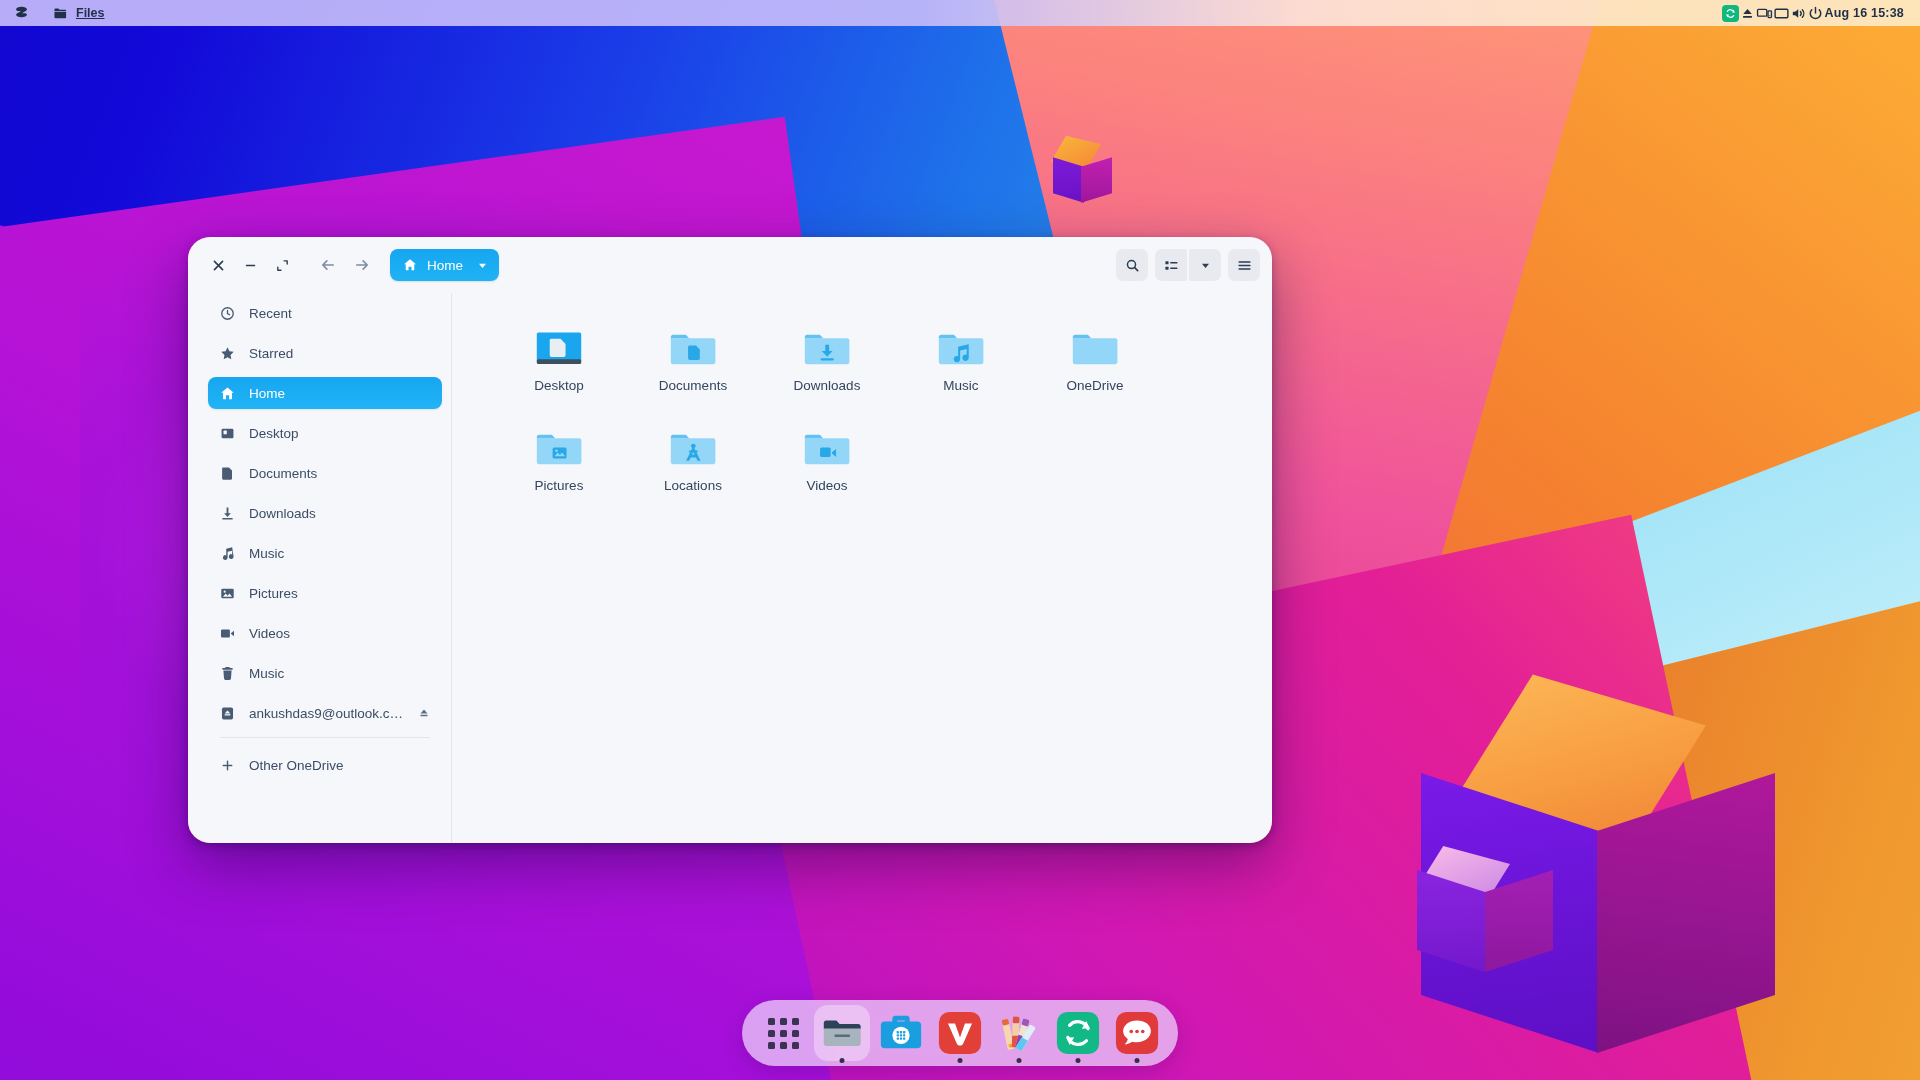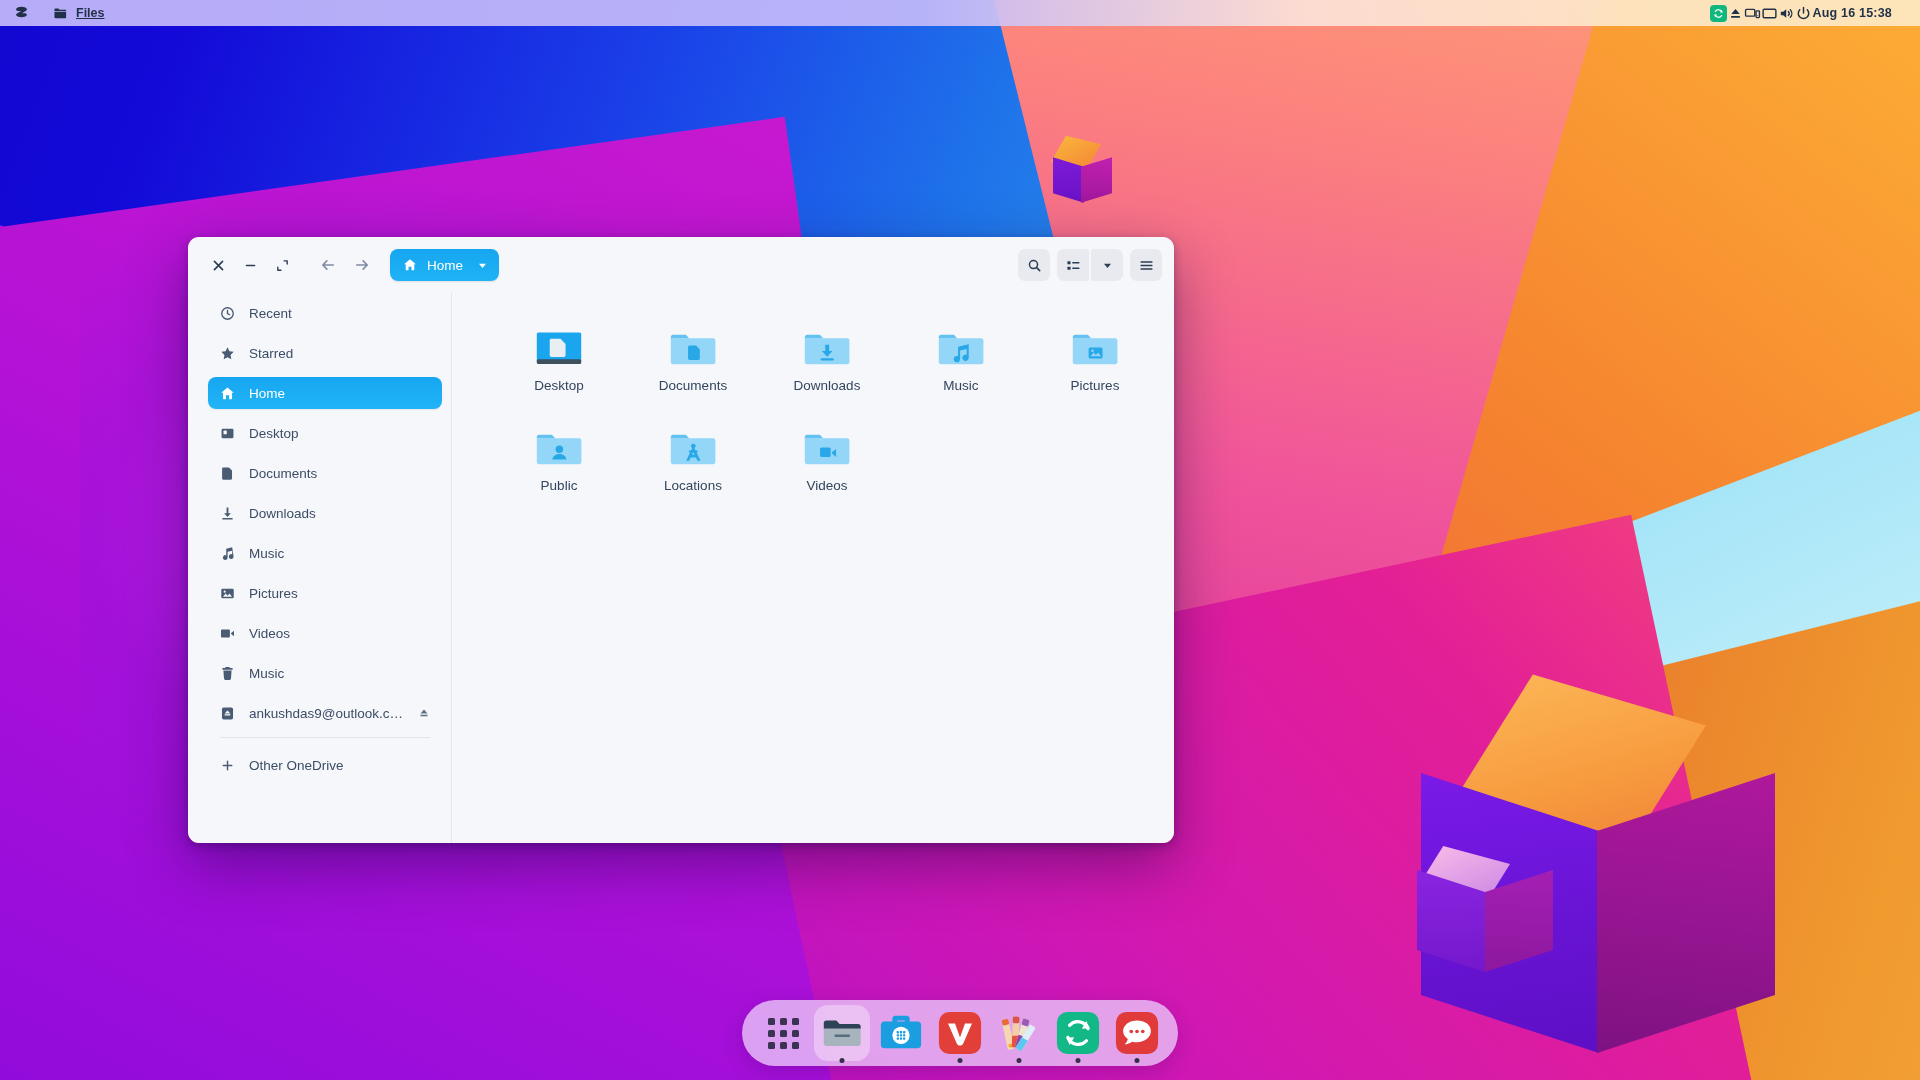--- a/index.html
+++ b/index.html
@@ -139,34 +139,34 @@
     display:flex; align-items:center; z-index:50;
     background:linear-gradient(90deg,
       rgba(196,186,250,.92) 0%,
       rgba(196,186,250,.92) 48%,
       rgba(252,226,216,.92) 68%,
       rgba(253,232,200,.92) 85%,
       rgba(253,233,196,.92) 100%);
     color:#1f3048; font-size:12.5px; font-weight:bold;
   }
   .panel-left { display:flex; align-items:center; gap:14px; padding-left:9px; }
-  .panel-right { margin-left:auto; display:flex; align-items:center; padding-right:28px; }
+  .panel-right { margin-left:auto; display:flex; align-items:center; padding-right:16px; }
   .panel-btn { display:flex; align-items:center; gap:7px; padding:2px 4px; border-radius:4px; cursor:default;text-decoration:underline; }
   .zorin-z { width:17px; height:17px; display:block; }
   .pi { width:17px; height:17px; display:block; }
   .clock { font-size:12.5px; font-weight:bold; letter-spacing:.2px; white-space:nowrap; }
   .nc-badge {
     width:17px;height:17px;border-radius:4px;background:#11b87e;
     display:flex;align-items:center;justify-content:center;
   }
 
   
   #fm {
-    position:absolute; left:188px; top:237px; width:986px; height:606px;
-    background:#ec4899; border-radius:11px; z-index:20;
+    position:absolute; left:188px; top:237px; width:1084px; height:606px;
+    background:#ec4899; border-radius:22px; z-index:20;
     box-shadow:0 22px 60px rgba(20,0,60,.42), 0 3px 10px rgba(20,0,60,.30);
     overflow:hidden; display:flex; flex-direction:column;
     font-size:13.5px; color:#2c3d54;
   }
   .fm-header {
     height:56px; display:flex; align-items:center; flex:0 0 56px;
     background:#f6f7fa; padding:0 12px 0 14px;
   }
   .hdr-btn {
     width:32px;height:32px;border:none;background:transparent;border-radius:7px;
@@ -556,37 +556,35 @@
                 <path fill="#29a8e8" d="M37 19.2l-11 2.6v9.6a3.3 3.3 0 1 0 2.1 3v-8.8l6.8-1.6v6a3.3 3.3 0 1 0 2.1 3z"></path>
               </svg>
             </span>
             <span class="gname">Music</span>
           </div>
           <div class="gitem">
             <span class="gicon">
               <svg viewBox="0 0 58 46" width="56" height="46">
                 <path fill="#64c2f2" d="M6 11.5c0-1.2 1-2.2 2.2-2.2h13.4l3.6 3.9H6z"></path>
                 <path fill="#93d6f7" d="M6 12.8h44c1.2 0 2.2 1 2.2 2.2v22.6c0 1.2-1 2.2-2.2 2.2H8.2A2.2 2.2 0 0 1 6 37.6z"></path>
-                <rect x="22.4" y="22.4" width="14.4" height="11.6" rx="1.6" fill="#29a8e8"></rect>
-                <path fill="#93d6f7" d="M24.4 31.6l3.3-3.9 2.3 2.6 2.2-2.6 3.1 3.9z"></path>
-                <circle cx="26.4" cy="25.8" r="1.3" fill="#93d6f7"></circle>
-              </svg>
-            </span>
-            <span class="gname">Pictures</span>
+              </svg>
+            </span>
+            <span class="gname">OneDrive</span>
           </div>
           <div class="gitem">
             <span class="gicon">
               <svg viewBox="0 0 58 46" width="56" height="46">
                 <path fill="#64c2f2" d="M6 11.5c0-1.2 1-2.2 2.2-2.2h13.4l3.6 3.9H6z"></path>
                 <path fill="#93d6f7" d="M6 12.8h44c1.2 0 2.2 1 2.2 2.2v22.6c0 1.2-1 2.2-2.2 2.2H8.2A2.2 2.2 0 0 1 6 37.6z"></path>
-                <circle cx="29.4" cy="24.2" r="3.9" fill="#29a8e8"></circle>
-                <path fill="#29a8e8" d="M29.4 29.2c4.2 0 7.2 2.6 7.2 5.8H22.2c0-3.2 3-5.8 7.2-5.8z"></path>
-              </svg>
-            </span>
-            <span class="gname">Public</span>
+                <rect x="22.4" y="22.4" width="14.4" height="11.6" rx="1.6" fill="#29a8e8"></rect>
+                <path fill="#93d6f7" d="M24.4 31.6l3.3-3.9 2.3 2.6 2.2-2.6 3.1 3.9z"></path>
+                <circle cx="26.4" cy="25.8" r="1.3" fill="#93d6f7"></circle>
+              </svg>
+            </span>
+            <span class="gname">Pictures</span>
           </div>
           <div class="gitem">
             <span class="gicon">
               <svg viewBox="0 0 58 46" width="56" height="46">
                 <path fill="#64c2f2" d="M6 11.5c0-1.2 1-2.2 2.2-2.2h13.4l3.6 3.9H6z"></path>
                 <path fill="#93d6f7" d="M6 12.8h44c1.2 0 2.2 1 2.2 2.2v22.6c0 1.2-1 2.2-2.2 2.2H8.2A2.2 2.2 0 0 1 6 37.6z"></path>
                 <path fill="#29a8e8" d="M29.3 18.6a2.3 2.3 0 0 0-1 4.4l-6.4 13.2h3.1l1.6-3.4h5.5l1.6 3.4h3.1l-6.4-13.2a2.3 2.3 0 0 0-1.1-4.4zm0 8.2l1.4 3h-2.8z"></path>
                 <rect x="24.6" y="25.6" width="9.4" height="2" rx="1" fill="#29a8e8"></rect>
               </svg>
             </span>

